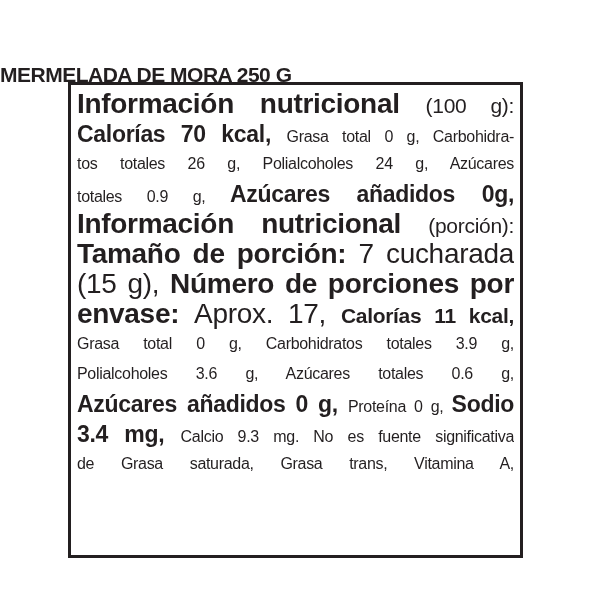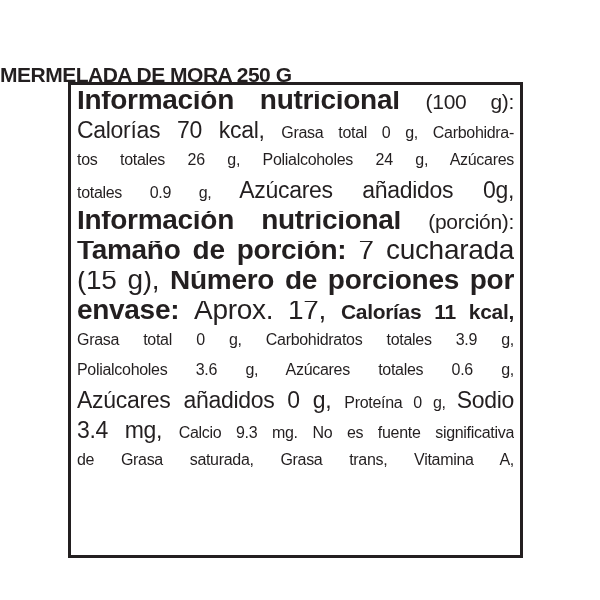--- a/index.html
+++ b/index.html
@@ -33,35 +33,35 @@
     width: 455px;
     height: 476px;
     border: 3px solid #231f20;
     box-sizing: border-box;
     padding: 6px 6px 0 6px;
     background: #ffffff;
   }
   .section { margin: 0; }
   .line {
     height: 30px;
-    line-height: 18px;
+    line-height: 26px;
     letter-spacing: -0.3px;
     white-space: normal;
     overflow: hidden;
   }
   .line.just {
     text-align: justify;
     text-align-last: justify;
     -moz-text-align-last: justify;
     text-justify: inter-word;
   }
   .run       { font-size: 20px; font-weight: normal; }
   .run.hdr   { font-size: 28px; font-weight: bold; }
   .run.big   { font-size: 28px; font-weight: normal; }
-  .run.emph  { font-size: 23px; font-weight: normal; }
+  .run.emph  { font-size: 23px; font-weight: bold; }
   .run.emph-sm { font-size: 21px; font-weight: bold; }
   .run.note  { font-size: 21px; font-weight: normal; }
   .run.body  { font-size: 16px; font-weight: normal; }
 </style>
 </head>
 <body>
 
 <div class="title">MERMELADA DE MORA 250 G</div>
 
 <div class="facts-box">

